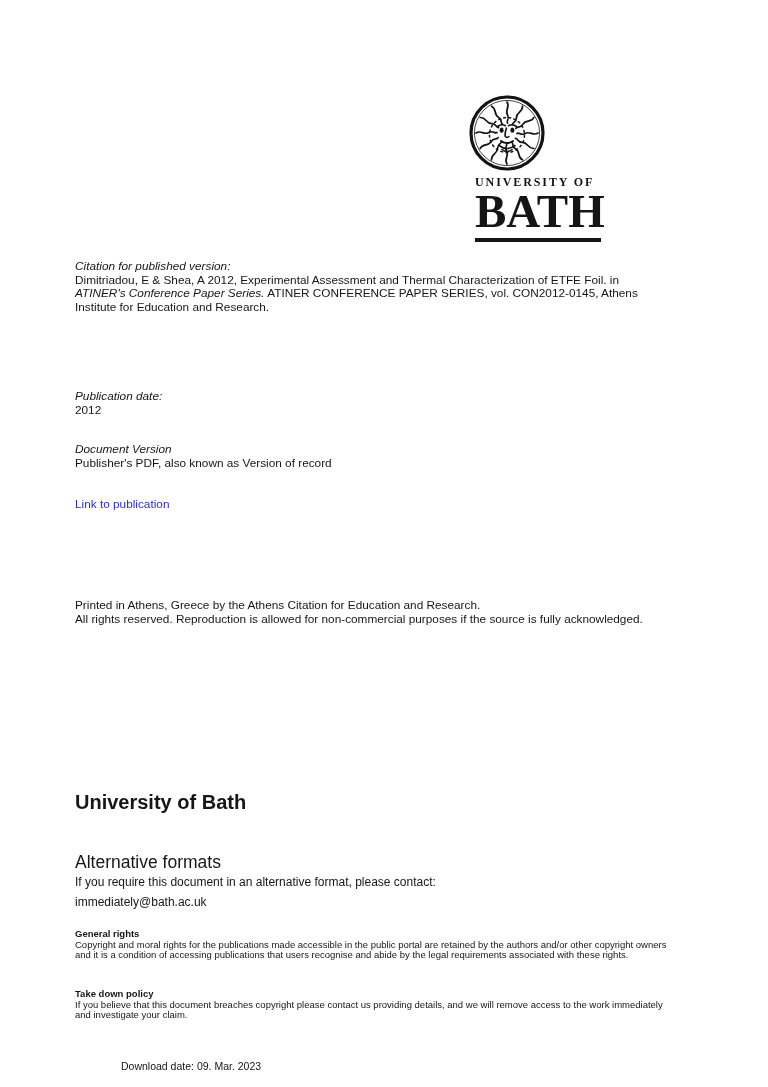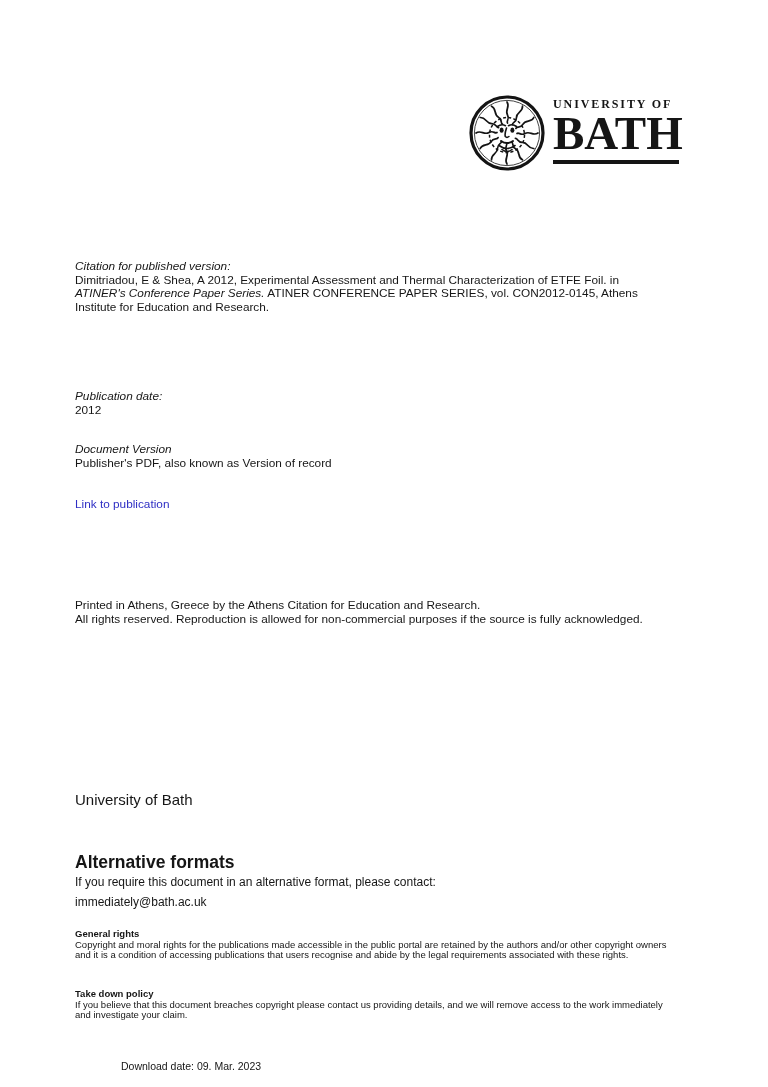--- a/index.html
+++ b/index.html
@@ -2,32 +2,32 @@
 <html><head>
 <meta charset="utf-8">
 <style>
   html,body{margin:0;padding:0;background:#fff;}
   .page{
     position:relative;width:768px;height:1087px;background:#ffffff;
     font-family:"Liberation Sans",sans-serif;color:#161616;overflow:hidden;
   }
   .abs{position:absolute;}
   
-  .logo{left:468px;top:94px;display:flex;align-items:flex-start;}
+  .logo{left:468px;top:94px;display:flex;align-items:flex-start;flex-direction:column;}
   .seal{width:78px;height:78px;flex:0 0 auto;}
   .wordmark{margin-left:7px;padding-top:4px;font-family:"Liberation Serif",serif;color:#151515;}
   .wm-top{font-size:12px;font-weight:bold;letter-spacing:1.9px;line-height:12px;white-space:nowrap;}
   .wm-main{font-size:47px;font-weight:bold;line-height:46px;letter-spacing:0px;margin-top:0;white-space:nowrap;}
   .wm-rule{height:4px;background:#151515;width:126px;margin-top:4px;}
   
   .body-text{font-size:11.8px;line-height:13.5px;}
   .italic{font-style:italic;}
   .link-text{font-size:11.8px;color:#2e2ec4;text-decoration:none;cursor:pointer;}
-  .uob-title{font-size:15px;font-weight:normal;}
-  .alt-heading{font-size:17.5px;font-weight:bold;line-height:21px;}
+  .uob-title{font-size:20px;font-weight:bold;}
+  .alt-heading{font-size:17.5px;font-weight:normal;line-height:21px;}
   .alt-body{font-size:12px;line-height:19.5px;}
   .small{font-size:9.5px;line-height:10.5px;}
   .small .hd{font-weight:bold;}
   .download{font-size:10.5px;padding-left:46px;}
   .nowrap{white-space:nowrap;}
 </style>
 </head>
 <body>
 
 <div class="page">

